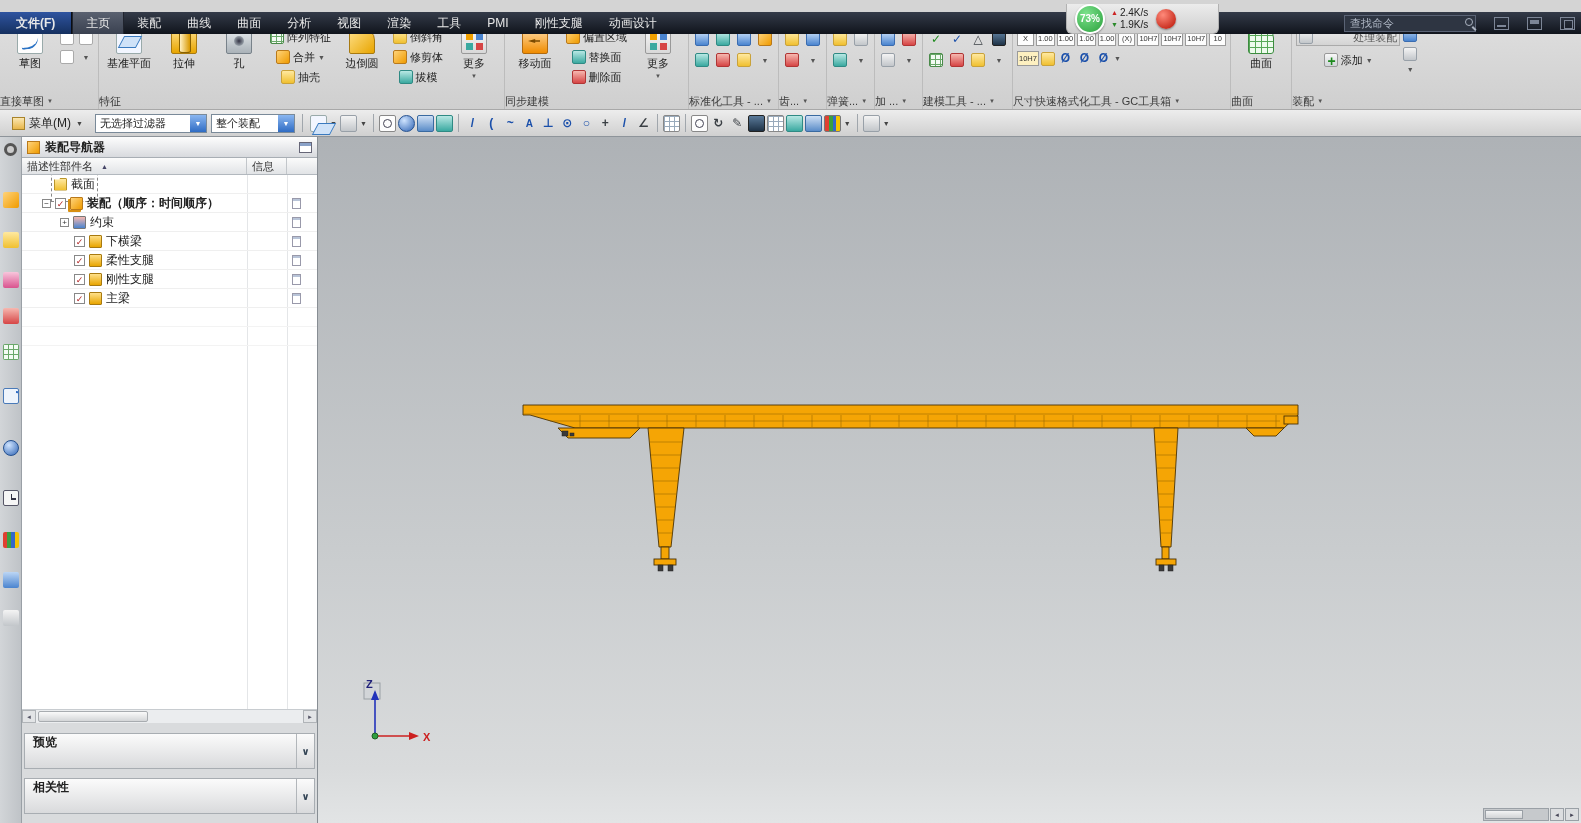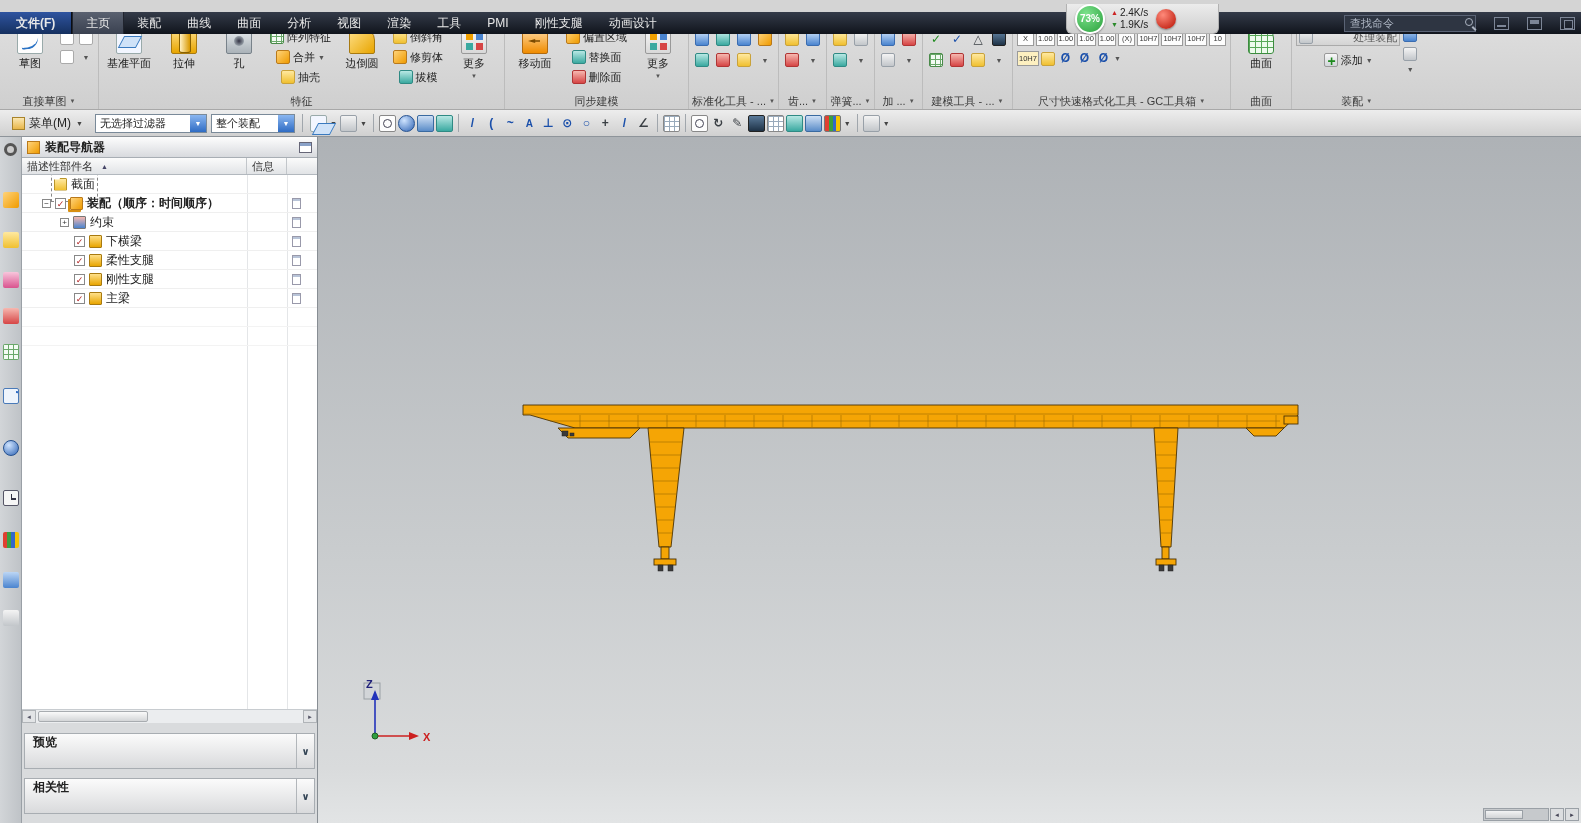--- a/index.html
+++ b/index.html
@@ -27,21 +27,21 @@
 .perf-circle{width:30px;height:30px;border-radius:50%;margin-left:8px;background:radial-gradient(circle at 35% 30%,#7ce28c,#2aa03c);border:2px solid #fff;box-shadow:0 1px 2px rgba(0,0,0,.4);color:#fff;font-weight:bold;font-size:10px;display:flex;align-items:center;justify-content:center;}
 .rates{margin-left:6px;font-size:10px;line-height:12px;color:#222;}
 .rate{display:flex;align-items:center;gap:2px;}
 .rate .up{color:#c22;font-size:7px;}
 .rate .down{color:#2a8a2a;font-size:7px;}
 .perf-sphere{width:20px;height:20px;border-radius:50%;margin-left:8px;background:radial-gradient(circle at 35% 30%,#ff8a7a,#b60e00);box-shadow:0 1px 2px rgba(0,0,0,.4);}
 
 
 .ribbon{position:absolute;left:0;top:22px;width:1581px;height:88px;background:linear-gradient(#dedede,#cfcfcf);border-bottom:1px solid #a8a8a8;display:flex;align-items:stretch;z-index:3;}
 .rgroup{position:relative;padding:3px 4px 16px 4px;border-right:1px solid #bcbcbc;display:flex;align-items:flex-start;}
-.glabel{position:absolute;left:0;right:0;bottom:1px;height:14px;font-size:11px;color:#3c3c3c;display:flex;align-items:center;justify-content:center;gap:3px;white-space:nowrap;}
+.glabel{position:absolute;left:0;right:0;bottom:1px;height:14px;font-size:11px;color:#3c3c3c;display:flex;align-items:center;gap:3px;white-space:nowrap;}
 .caret6{font-size:6px;color:#555;}
 .caret7{font-size:7px;color:#555;align-self:center;}
 .gbody{display:flex;gap:3px;align-items:flex-start;}
 .bigbtn{width:52px;display:flex;flex-direction:column;align-items:center;gap:2px;padding-top:3px;cursor:default;}
 .bigbtn .blab{font-size:11px;white-space:nowrap;}
 .bicon{width:26px;height:26px;display:block;border-radius:2px;}
 .smallcol{display:flex;flex-direction:column;gap:2px;padding-top:3px;align-items:center;}
 .smallbtn{display:flex;align-items:center;gap:3px;height:18px;padding:0 2px;white-space:nowrap;cursor:default;}
 .sicon{width:14px;height:14px;display:inline-block;border-radius:2px;border:1px solid #9a9a9a;flex:0 0 auto;}
 .slab{font-size:11px;}

